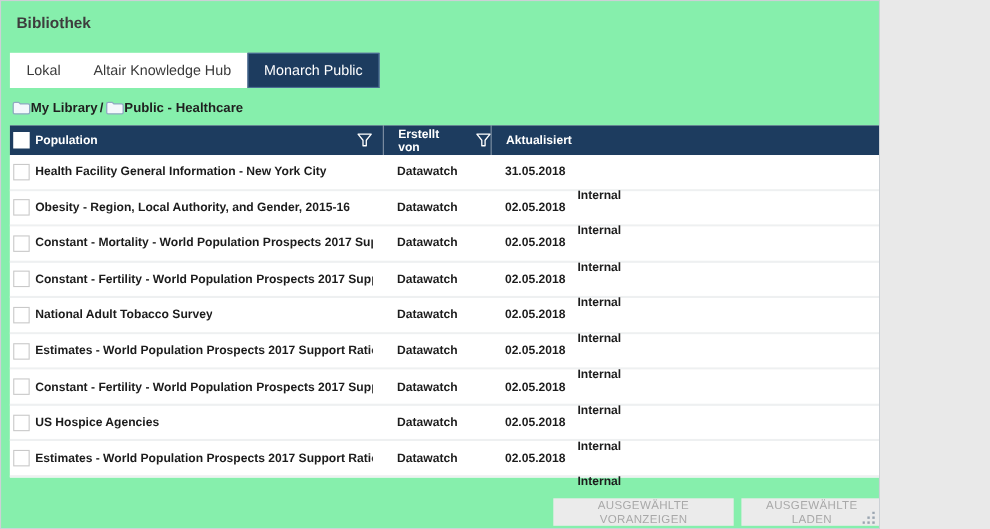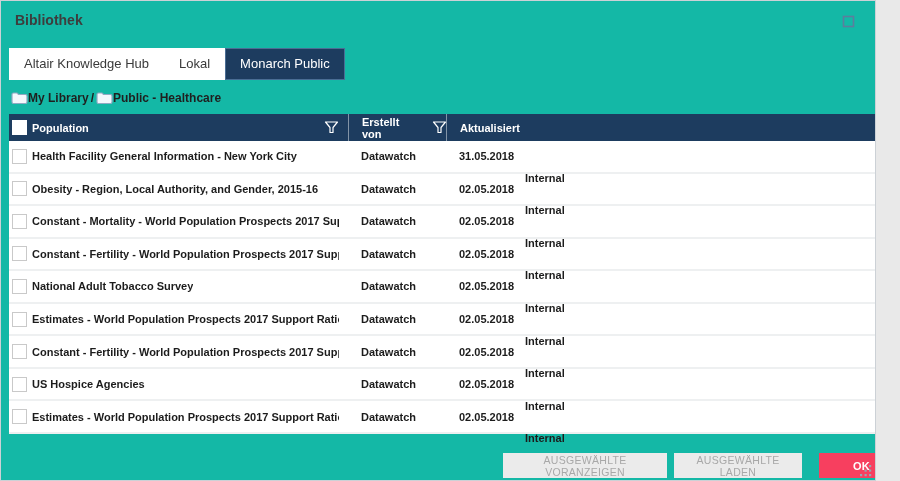--- a/index.html
+++ b/index.html
@@ -1,22 +1,22 @@
 <!DOCTYPE html>
 <html><head>
 <meta charset="utf-8">
 <style>
   * { box-sizing: border-box; }
   html, body { margin: 0; padding: 0; background: #e9e9e9; }
   body { font-family: "Liberation Sans", sans-serif; }
 
   .dialog {
     position: relative;
-    width: 876px; height: 481px;
-    background: #14b8a6;
+    width: 800px; height: 481px;
+    background: #86efac;
     border: 1px solid #ccd1d6;
     overflow: hidden;
   }
 
   
   .title {
     position: absolute; left: 14px; top: 11px;
     font-size: 14px; font-weight: 700; color: #3d3d3d;
   }
   .win-btn {
@@ -114,22 +114,22 @@
       <rect x="1.5" y="1.5" width="10" height="10" fill="none" stroke="#5c7e9d" stroke-width="1.6"></rect>
     </svg>
   </div>
   <div class="win-btn close">
     <svg width="13" height="13" viewBox="0 0 13 13">
       <path d="M1.5 1.5 L11.5 11.5 M11.5 1.5 L1.5 11.5" stroke="#5c7e9d" stroke-width="1.6" fill="none"></path>
     </svg>
   </div>
 
   <div class="tabs">
+    <div class="tab">Lokal</div>
     <div class="tab">Altair Knowledge Hub</div>
-    <div class="tab">Lokal</div>
     <div class="tab selected">Monarch Public</div>
   </div>
 
   <div class="breadcrumb">
     <svg width="17" height="14" viewBox="0 0 17 14">
       <path d="M1 3.5 Q1 2 2.5 2 L6 2 L7.5 3.5 L14.5 3.5 Q16 3.5 16 5 L16 11 Q16 12.5 14.5 12.5 L2.5 12.5 Q1 12.5 1 11 Z" fill="#f3f8fc" stroke="#8fa9c2" stroke-width="1.2"></path>
     </svg>
     <span>My Library</span>
     <span class="sep">/</span>
     <svg width="17" height="14" viewBox="0 0 17 14">

